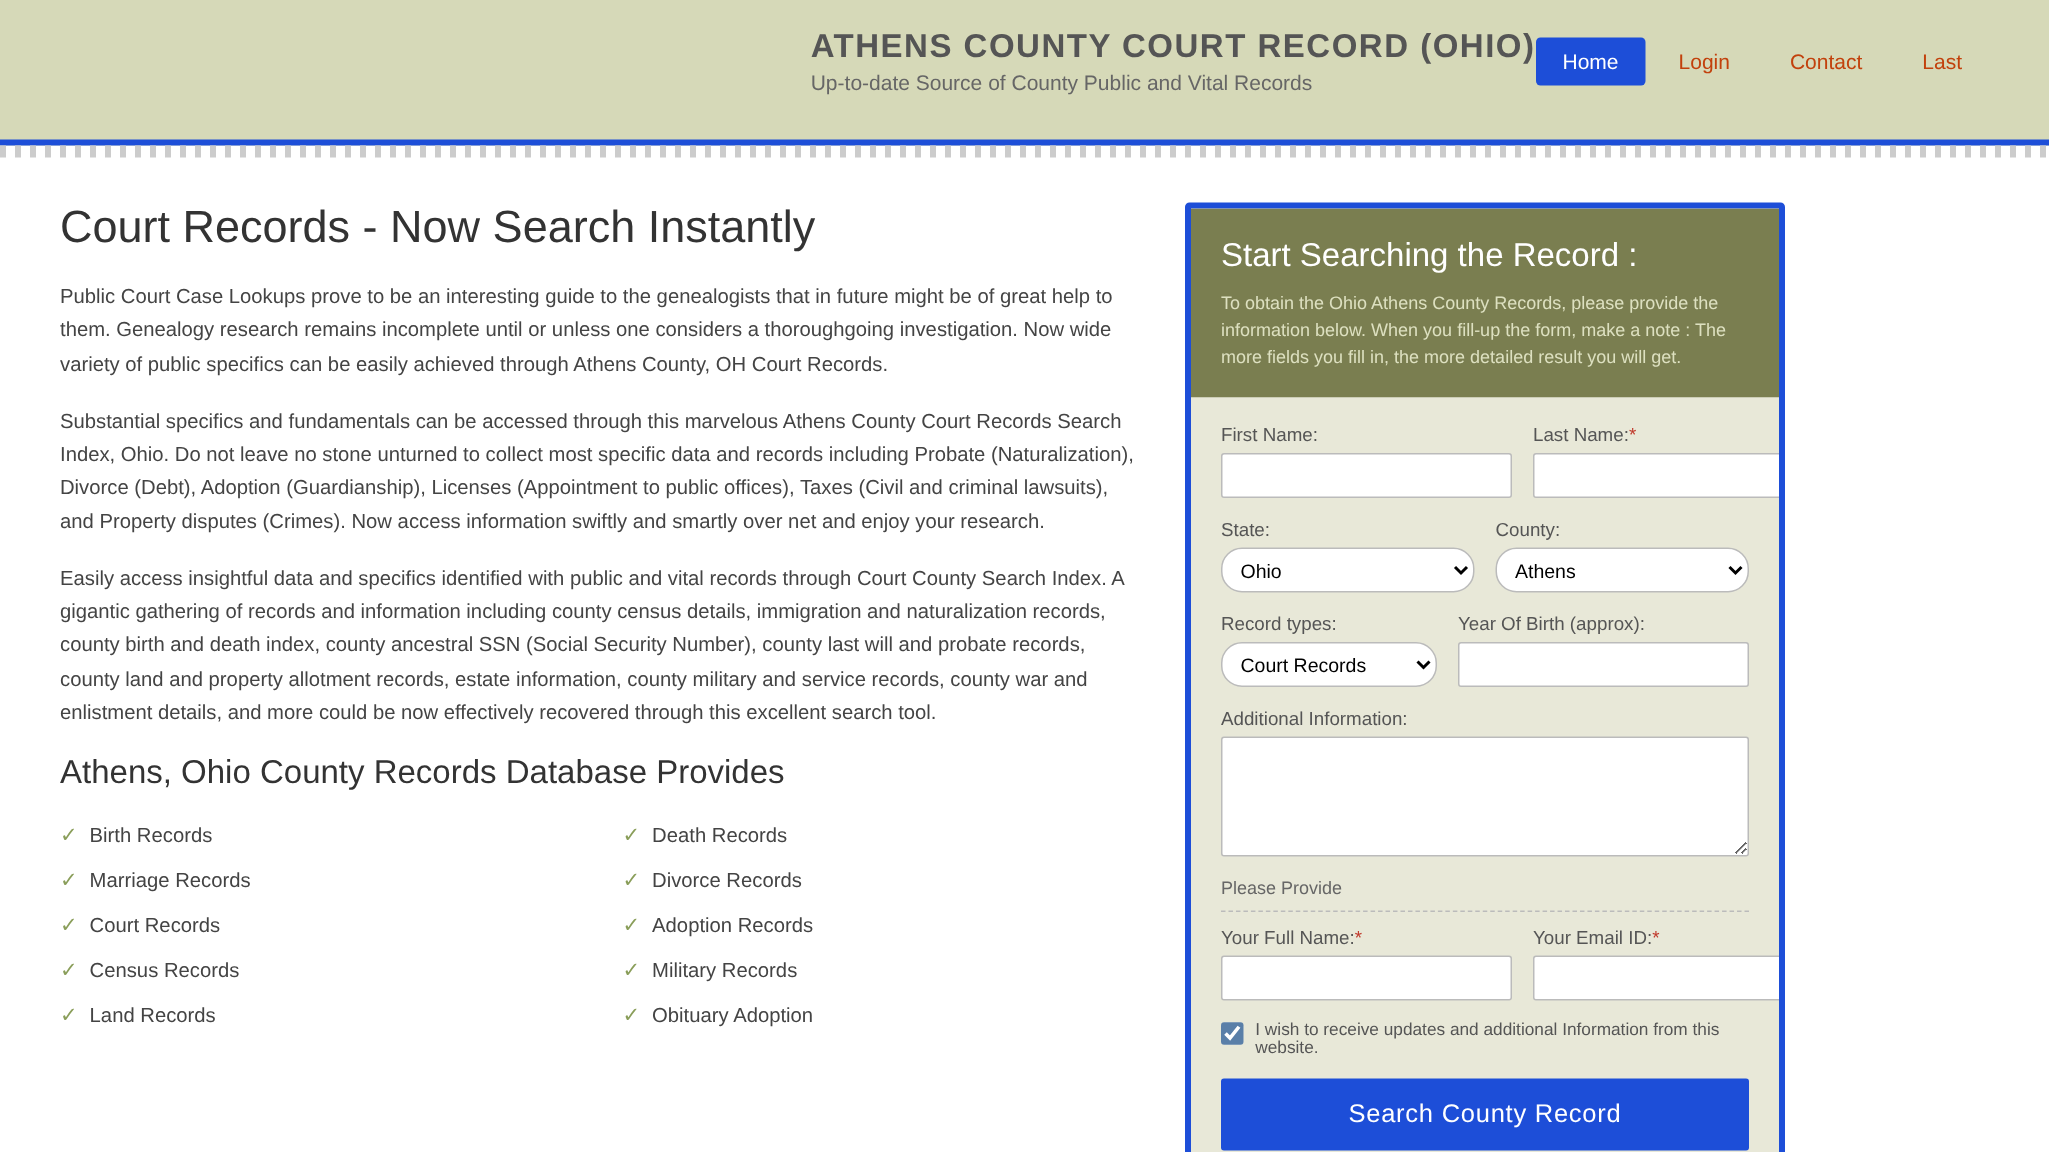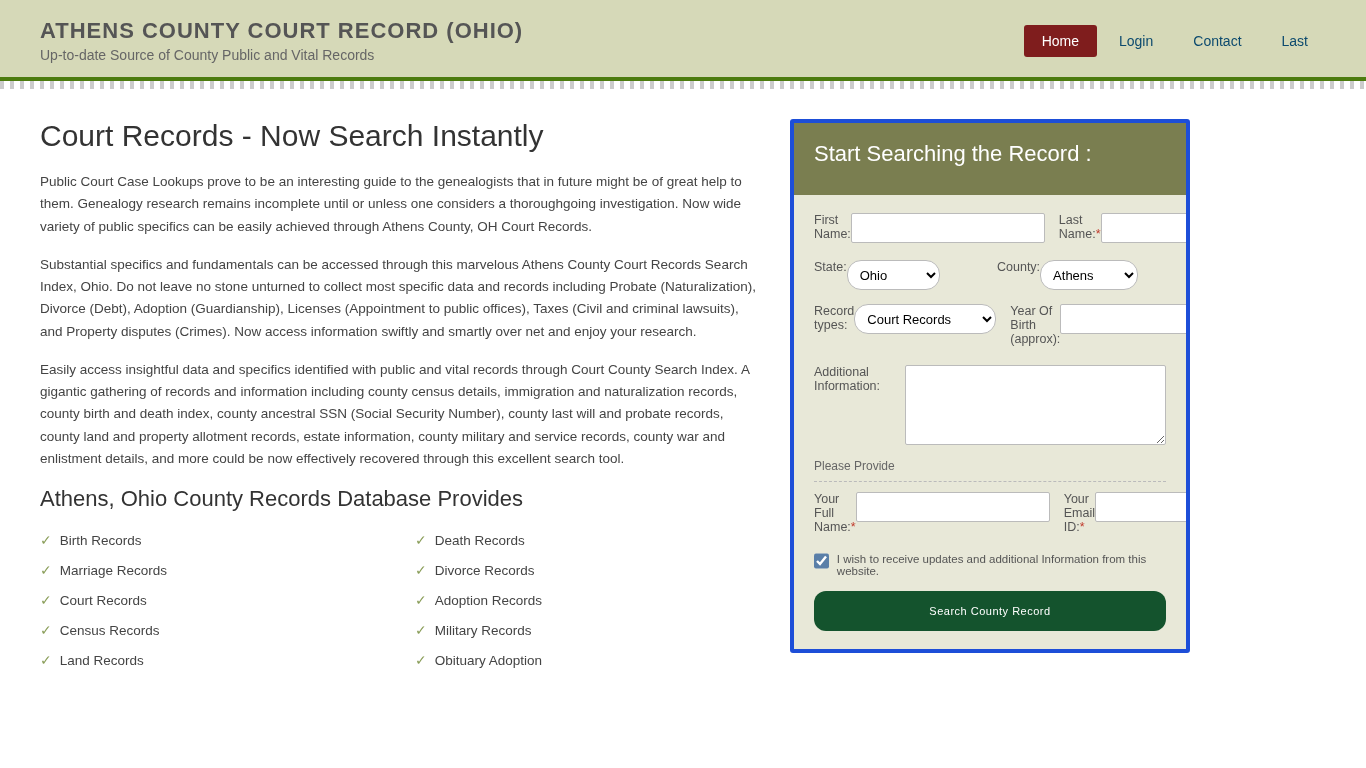--- a/index.html
+++ b/index.html
@@ -1,25 +1,25 @@
 <!DOCTYPE html>
 <html><head>
   <meta charset="utf-8">
   <style>
     * { margin: 0; padding: 0; box-sizing: border-box; }
     body { font-family: Arial, sans-serif; font-size: 14px; color: #333; background: #fff; }
 
     
     .header-top {
       background: #d6d9b8;
-      padding: 18px 40px 14px 40px;
+      padding: 18px 40px 30px 40px;
       display: flex;
       align-items: center;
-      justify-content: space-between;
-      border-bottom: 4px solid #4d7c0f;
+      justify-content: flex-end;
+      border-bottom: 4px solid #1d4ed8;
     }
     .header-brand {}
     .header-title {
       font-size: 22px;
       font-weight: bold;
       color: #555;
       letter-spacing: 1px;
     }
     .header-subtitle {
       font-size: 14px;
@@ -27,27 +27,27 @@
       margin-top: 3px;
     }
     .header-nav {
       display: flex;
       align-items: center;
       gap: 4px;
     }
     .nav-item {
       padding: 8px 18px;
       font-size: 14px;
-      color: #0c4a6e;
+      color: #c2410c;
       cursor: pointer;
       border-radius: 3px;
       text-decoration: none;
     }
     .nav-item.active {
-      background: #7f1d1d;
+      background: #1d4ed8;
       color: #fff;
     }
 
     
     .dot-separator {
       height: 8px;
       background: repeating-linear-gradient(to right, #ccc 0, #ccc 4px, transparent 4px, transparent 10px);
       margin-bottom: 0;
     }
 
@@ -132,21 +132,21 @@
       background: #e8e8d8;
     }
     .form-row {
       display: flex;
       gap: 14px;
       margin-bottom: 14px;
     }
     .form-group {
       flex: 1;
       display: flex;
-      flex-direction: row;
+      flex-direction: column;
     }
     .form-label {
       font-size: 12.5px;
       color: #555;
       margin-bottom: 5px;
     }
     .form-label .required {
       color: #c0392b;
     }
     .form-input {
@@ -199,26 +199,26 @@
       height: 16px;
       accent-color: #5a7fa8;
     }
     .checkbox-label {
       font-size: 11.5px;
       color: #555;
     }
     .search-button {
       width: 100%;
       padding: 14px;
-      background: #14532d;
+      background: #1d4ed8;
       color: #fff;
       border: none;
-      font-size: 11px;
+      font-size: 17px;
       cursor: pointer;
-      border-radius: 12px;
+      border-radius: 2px;
       letter-spacing: 0.5px;
     }
   </style>
 </head>
 <body>
 
 <div class="header-top">
   <div class="header-brand">
     <div class="header-title">ATHENS COUNTY COURT RECORD (OHIO)</div>
     <div class="header-subtitle">Up-to-date Source of  County Public and Vital Records</div>
@@ -282,20 +282,21 @@
       <div class="record-item">
         <span class="check-icon">✓</span>
         <span>Obituary Adoption</span>
       </div>
     </div>
   </div>
 
   <div class="right-panel">
     <div class="form-header">
       <div class="form-header-title">Start Searching the Record :</div>
+      <div class="form-header-desc">To obtain the Ohio Athens County Records, please provide the information below. When you fill-up the form, make a note : The more fields you fill in, the more detailed result you will get.</div>
     </div>
     <div class="form-body">
       
       <div class="form-row">
         <div class="form-group">
           <label class="form-label">First Name:</label>
           <input type="text" class="form-input" style="">
         </div>
         <div class="form-group">
           <label class="form-label">Last Name:<span class="required">*</span></label>

